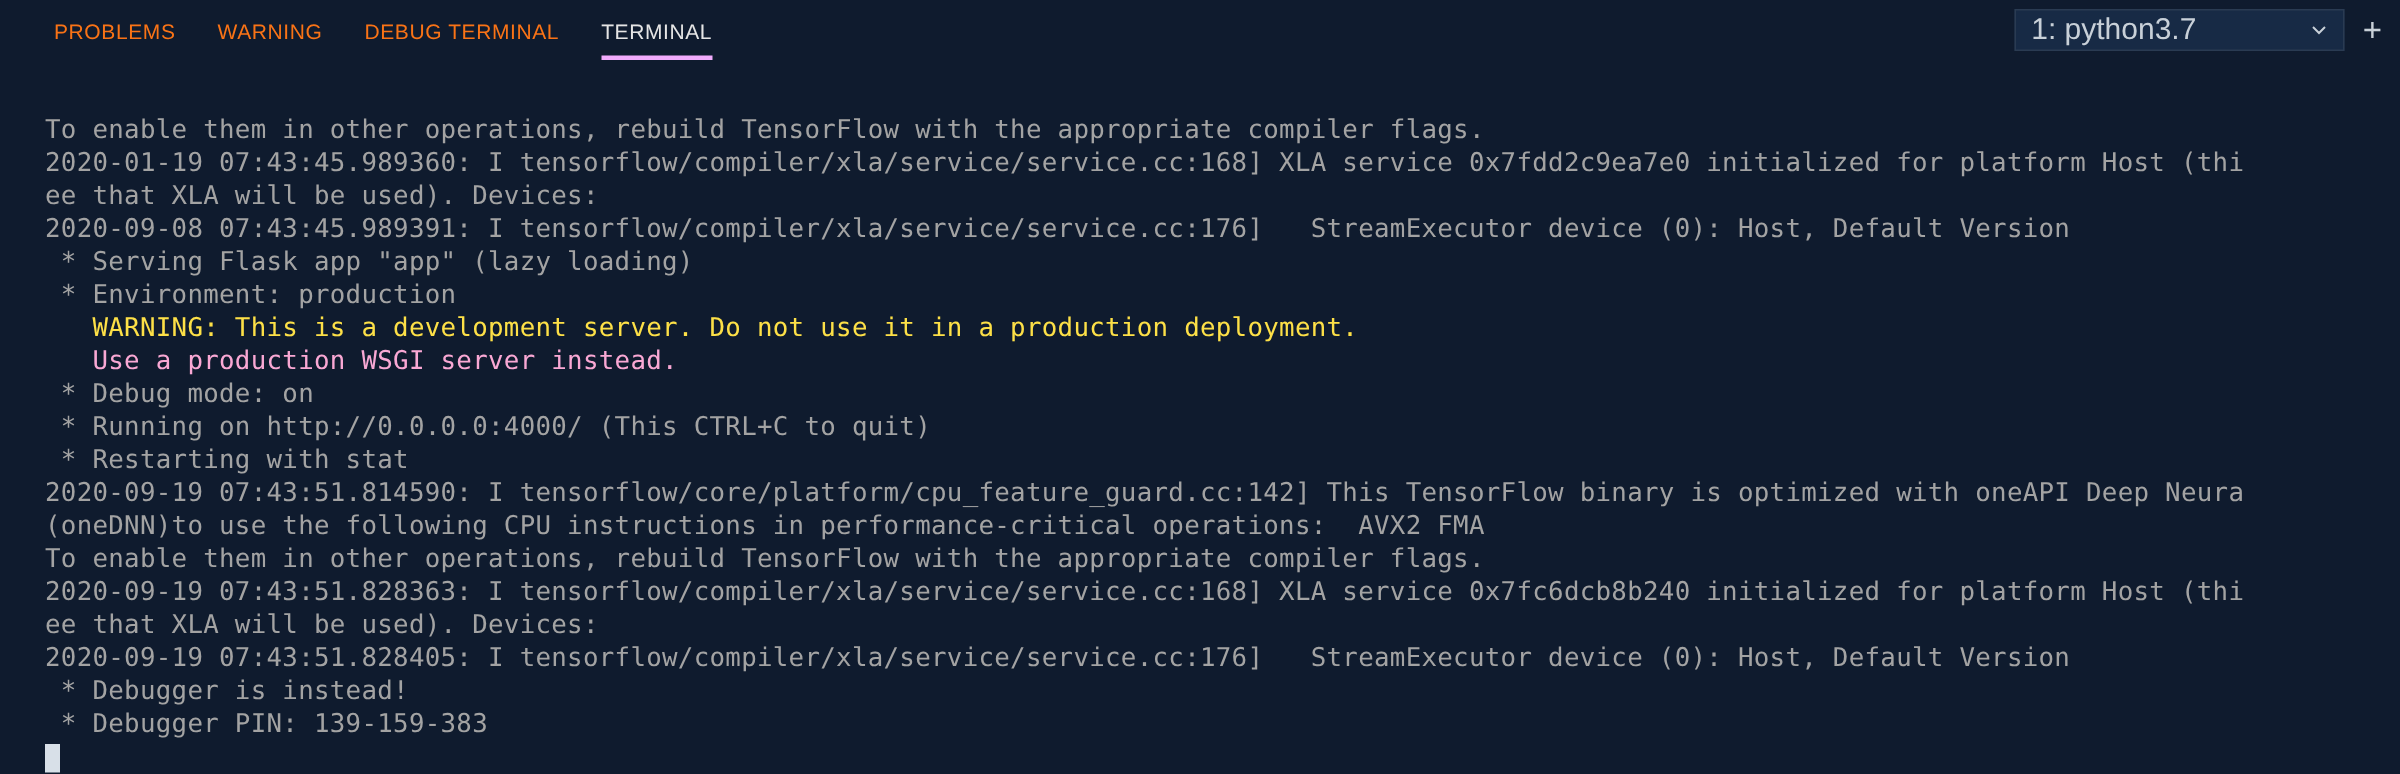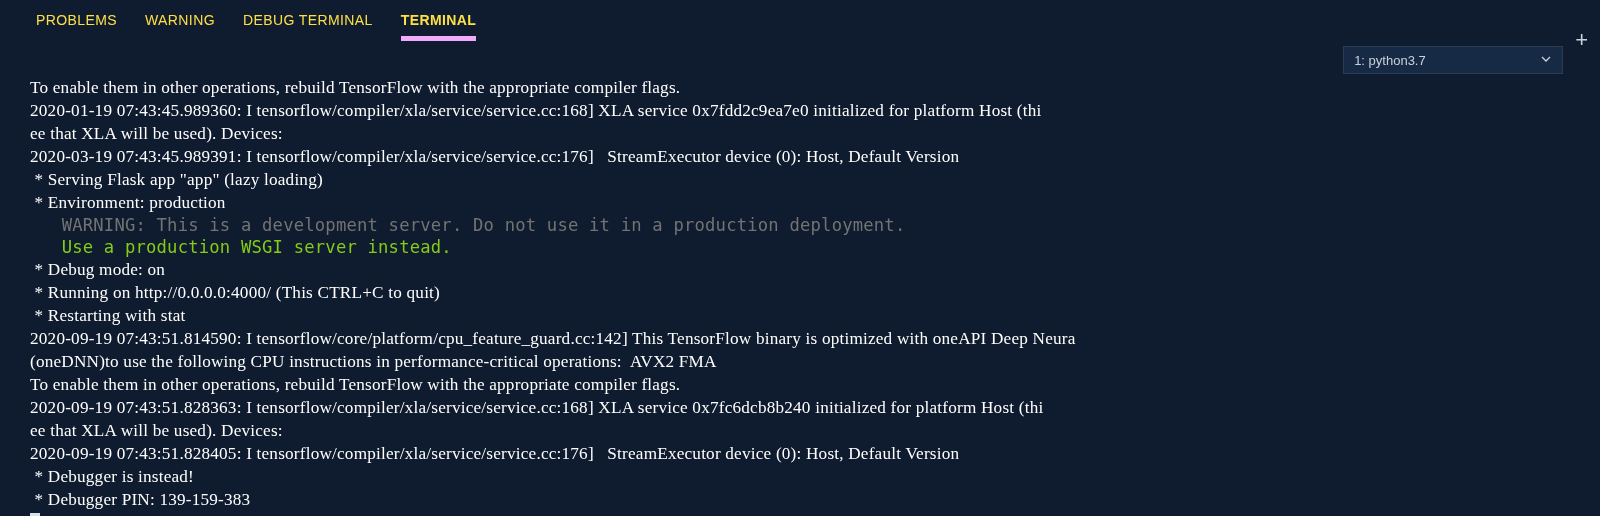--- a/index.html
+++ b/index.html
@@ -27,79 +27,76 @@
     .tabs {
       display: flex;
       gap: 28px;
       padding-left: 22px;
       padding-top: 12px;
     }
     .tab {
       font-family: -apple-system, BlinkMacSystemFont, "Segoe UI", sans-serif;
       font-size: 14px;
       letter-spacing: 0.4px;
-      color: #fde047;
+      color: #f97316;
       cursor: pointer;
       padding-bottom: 8px;
     }
     .tab.active {
-      color: #fde047;
-      border-bottom: 5px solid #f0abfc;
-      font-weight: bold;
+      color: #e5e5e5;
+      border-bottom: 3px solid #f0abfc;
     }
     .header-right {
       position: absolute;
       right: 10px;
       top: 6px;
       display: flex;
       align-items: center;
       gap: 12px;
     }
     .terminal-select {
       background: #172a45;
       border: 1px solid #2a3b52;
       color: #c8d0d8;
       font-family: -apple-system, BlinkMacSystemFont, "Segoe UI", sans-serif;
-      font-size: 13px;
+      font-size: 20px;
       padding: 4px 10px;
       width: 220px;
       height: 28px;
       display: flex;
       align-items: center;
       justify-content: space-between;
       cursor: pointer;
-      margin-top: 40px;
     }
     .chevron {
       color: #c8d0d8;
     }
     .plus-icon {
       color: #c8d0d8;
       font-size: 22px;
       font-weight: 300;
       cursor: pointer;
       font-family: -apple-system, sans-serif;
       padding-right: 2px;
     }
     .terminal-body {
       padding: 14px 0 0 30px;
       line-height: 1.28;
       white-space: pre;
       font-size: 17.2px;
       letter-spacing: 0.2px;
     }
     .line {
-      color: #ffffff;
-      font-family: Liberation Serif, serif;
+      color: #a3a3a3;
     }
     .warn-red {
-      color: #737373;
+      color: #fde047;
     }
     .dim {
-      color: #84cc16;
+      color: #f9a8d4;
     }
     .cursor-block {
       display: inline-block;
       width: 10px;
       height: 19px;
       background: #d8e0e8;
       vertical-align: text-bottom;
     }
     .annotation {
       position: absolute;
@@ -126,21 +123,21 @@
       </span>
     </div>
     <div class="plus-icon">+</div>
   </div>
 </div>
 
 <div class="terminal-body">
 <span class="line">To enable them in other operations, rebuild TensorFlow with the appropriate compiler flags.</span>
 <span class="line">2020-01-19 07:43:45.989360: I tensorflow/compiler/xla/service/service.cc:168] XLA service 0x7fdd2c9ea7e0 initialized for platform Host (thi</span>
 <span class="line">ee that XLA will be used). Devices:</span>
-<span class="line">2020-03-19 07:43:45.989391: I tensorflow/compiler/xla/service/service.cc:176]   StreamExecutor device (0): Host, Default Version</span>
+<span class="line">2020-09-08 07:43:45.989391: I tensorflow/compiler/xla/service/service.cc:176]   StreamExecutor device (0): Host, Default Version</span>
 <span class="line"> * Serving Flask app "app" (lazy loading)</span>
 <span class="line"> * Environment: production</span>
 <span class="warn-red">   WARNING: This is a development server. Do not use it in a production deployment.</span>
 <span class="dim">   Use a production WSGI server instead.</span>
 <span class="line"> * Debug mode: on</span>
 <span class="line"> * Running on http://0.0.0.0:4000/ (This CTRL+C to quit)</span>
 <span class="line"> * Restarting with stat</span>
 <span class="line">2020-09-19 07:43:51.814590: I tensorflow/core/platform/cpu_feature_guard.cc:142] This TensorFlow binary is optimized with oneAPI Deep Neura</span>
 <span class="line">(oneDNN)to use the following CPU instructions in performance-critical operations:  AVX2 FMA</span>
 <span class="line">To enable them in other operations, rebuild TensorFlow with the appropriate compiler flags.</span>

